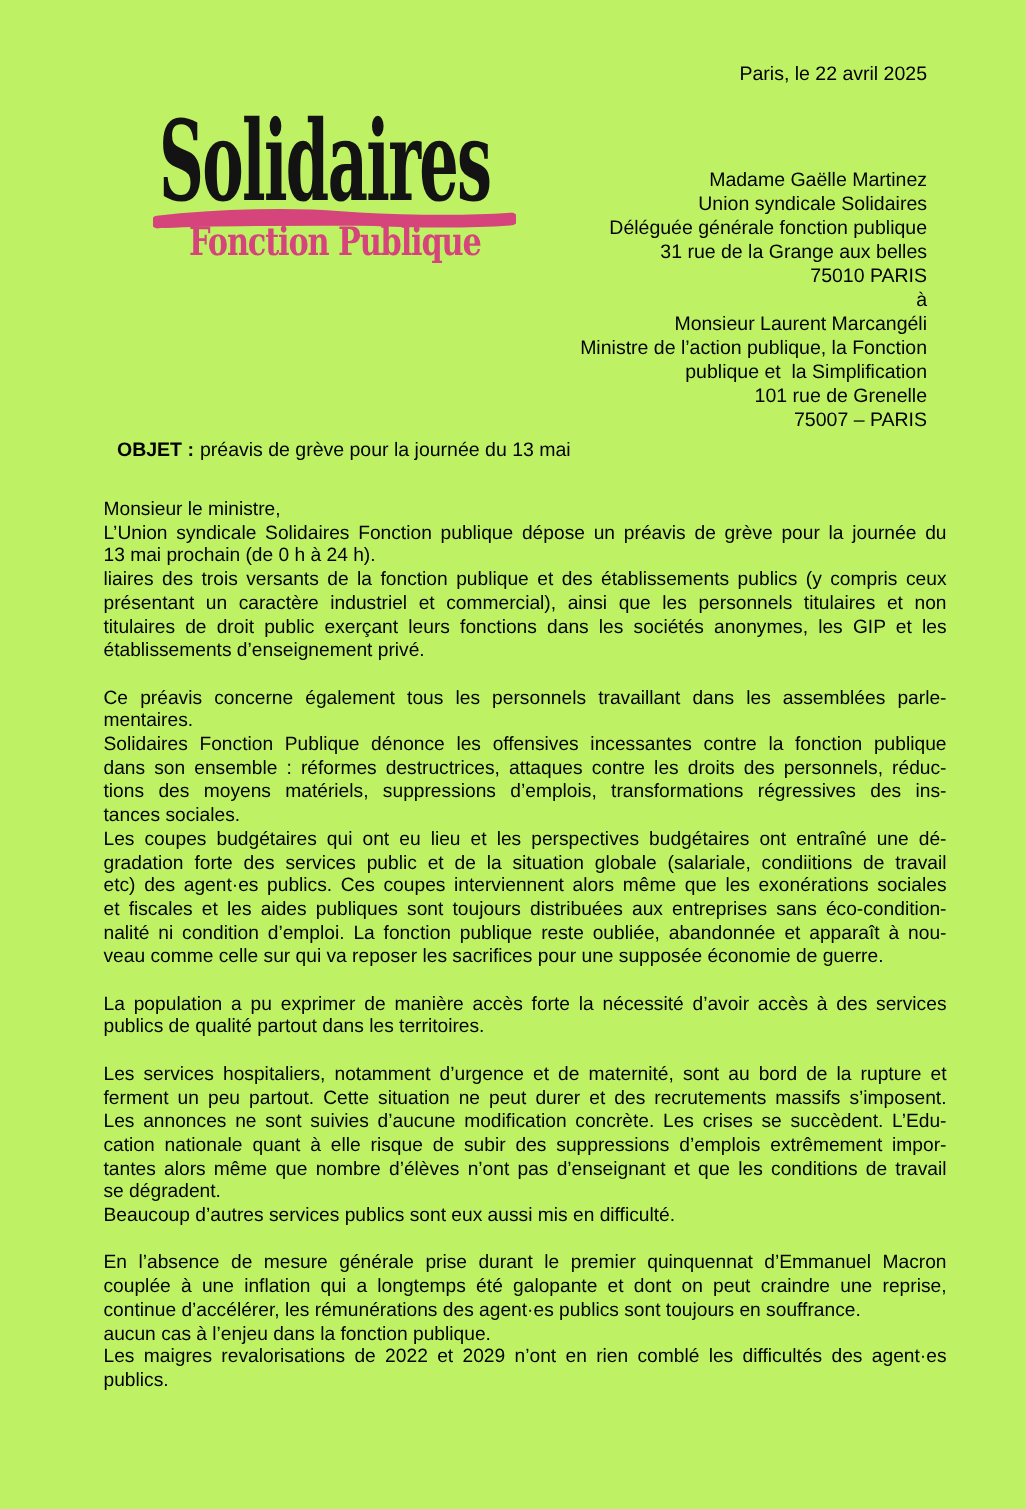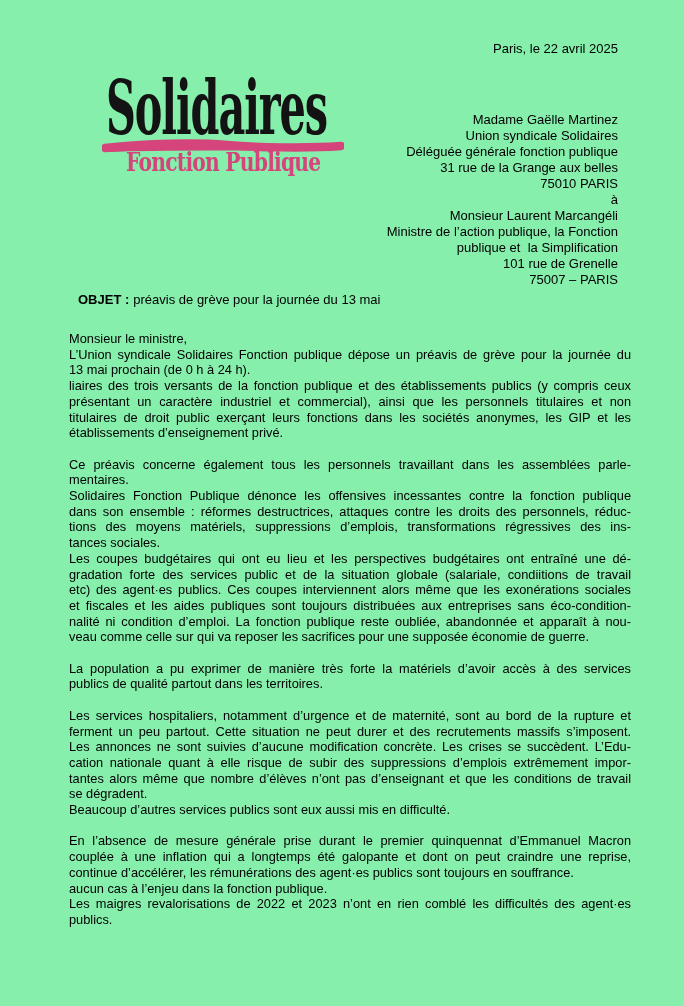--- a/index.html
+++ b/index.html
@@ -1,20 +1,20 @@
 <!DOCTYPE html>
 <html lang="fr"><head>
 <meta charset="utf-8">
 <style>
   html, body { margin: 0; padding: 0; background: #ffffff; }
   .page {
     position: relative;
     width: 684px;
     height: 1006px;
-    background: #86efac;
+    background: #bef264;
     font-family: "Liberation Sans", sans-serif;
     color: #000000;
     overflow: hidden;
   }
 
   
   .date-line {
     position: absolute;
     top: 41px;
     right: 66px;
@@ -148,35 +148,35 @@
         <div class="ln j">tions des moyens matériels, suppressions d’emplois, transformations régressives des ins-</div>
         <div class="ln">tances sociales.</div>
         <div class="ln j">Les coupes budgétaires qui ont eu lieu et les perspectives budgétaires ont entraîné une dé-</div>
         <div class="ln j">gradation forte des services public et de la situation globale (salariale, condiitions de travail</div>
         <div class="ln j">etc) des agent·es publics. Ces coupes interviennent alors même que les exonérations sociales</div>
         <div class="ln j">et fiscales et les aides publiques sont toujours distribuées aux entreprises sans éco-condition-</div>
         <div class="ln j">nalité ni condition d’emploi. La fonction publique reste oubliée, abandonnée et apparaît à nou-</div>
         <div class="ln">veau comme celle sur qui va reposer les sacrifices pour une supposée économie de guerre.</div>
       </div>
       <div class="para">
-        <div class="ln j">La population a pu exprimer de manière très forte la matériels d’avoir accès à des services</div>
+        <div class="ln j">La population a pu exprimer de manière accès forte la nécessité d’avoir accès à des services</div>
         <div class="ln">publics de qualité partout dans les territoires.</div>
       </div>
       <div class="para">
         <div class="ln j">Les services hospitaliers, notamment d’urgence et de maternité, sont au bord de la rupture et</div>
         <div class="ln j">ferment un peu partout. Cette situation ne peut durer et des recrutements massifs s’imposent.</div>
         <div class="ln j">Les annonces ne sont suivies d’aucune modification concrète. Les crises se succèdent. L’Edu-</div>
         <div class="ln j">cation nationale quant à elle risque de subir des suppressions d’emplois extrêmement impor-</div>
         <div class="ln j">tantes alors même que nombre d’élèves n’ont pas d’enseignant et que les conditions de travail</div>
         <div class="ln">se dégradent.</div>
         <div class="ln">Beaucoup d’autres services publics sont eux aussi mis en difficulté.</div>
       </div>
       <div class="para">
         <div class="ln j">En l’absence de mesure générale prise durant le premier quinquennat d’Emmanuel Macron</div>
         <div class="ln j">couplée à une inflation qui a longtemps été galopante et dont on peut craindre une reprise,</div>
         <div class="ln">continue d’accélérer, les rémunérations des agent·es publics sont toujours en souffrance.</div>
         <div class="ln">aucun cas à l’enjeu dans la fonction publique.</div>
-        <div class="ln j">Les maigres revalorisations de 2022 et 2023 n’ont en rien comblé les difficultés des agent·es</div>
+        <div class="ln j">Les maigres revalorisations de 2022 et 2029 n’ont en rien comblé les difficultés des agent·es</div>
         <div class="ln">publics.</div>
       </div>
     </div>
 
 </div>
 
 </body></html>

